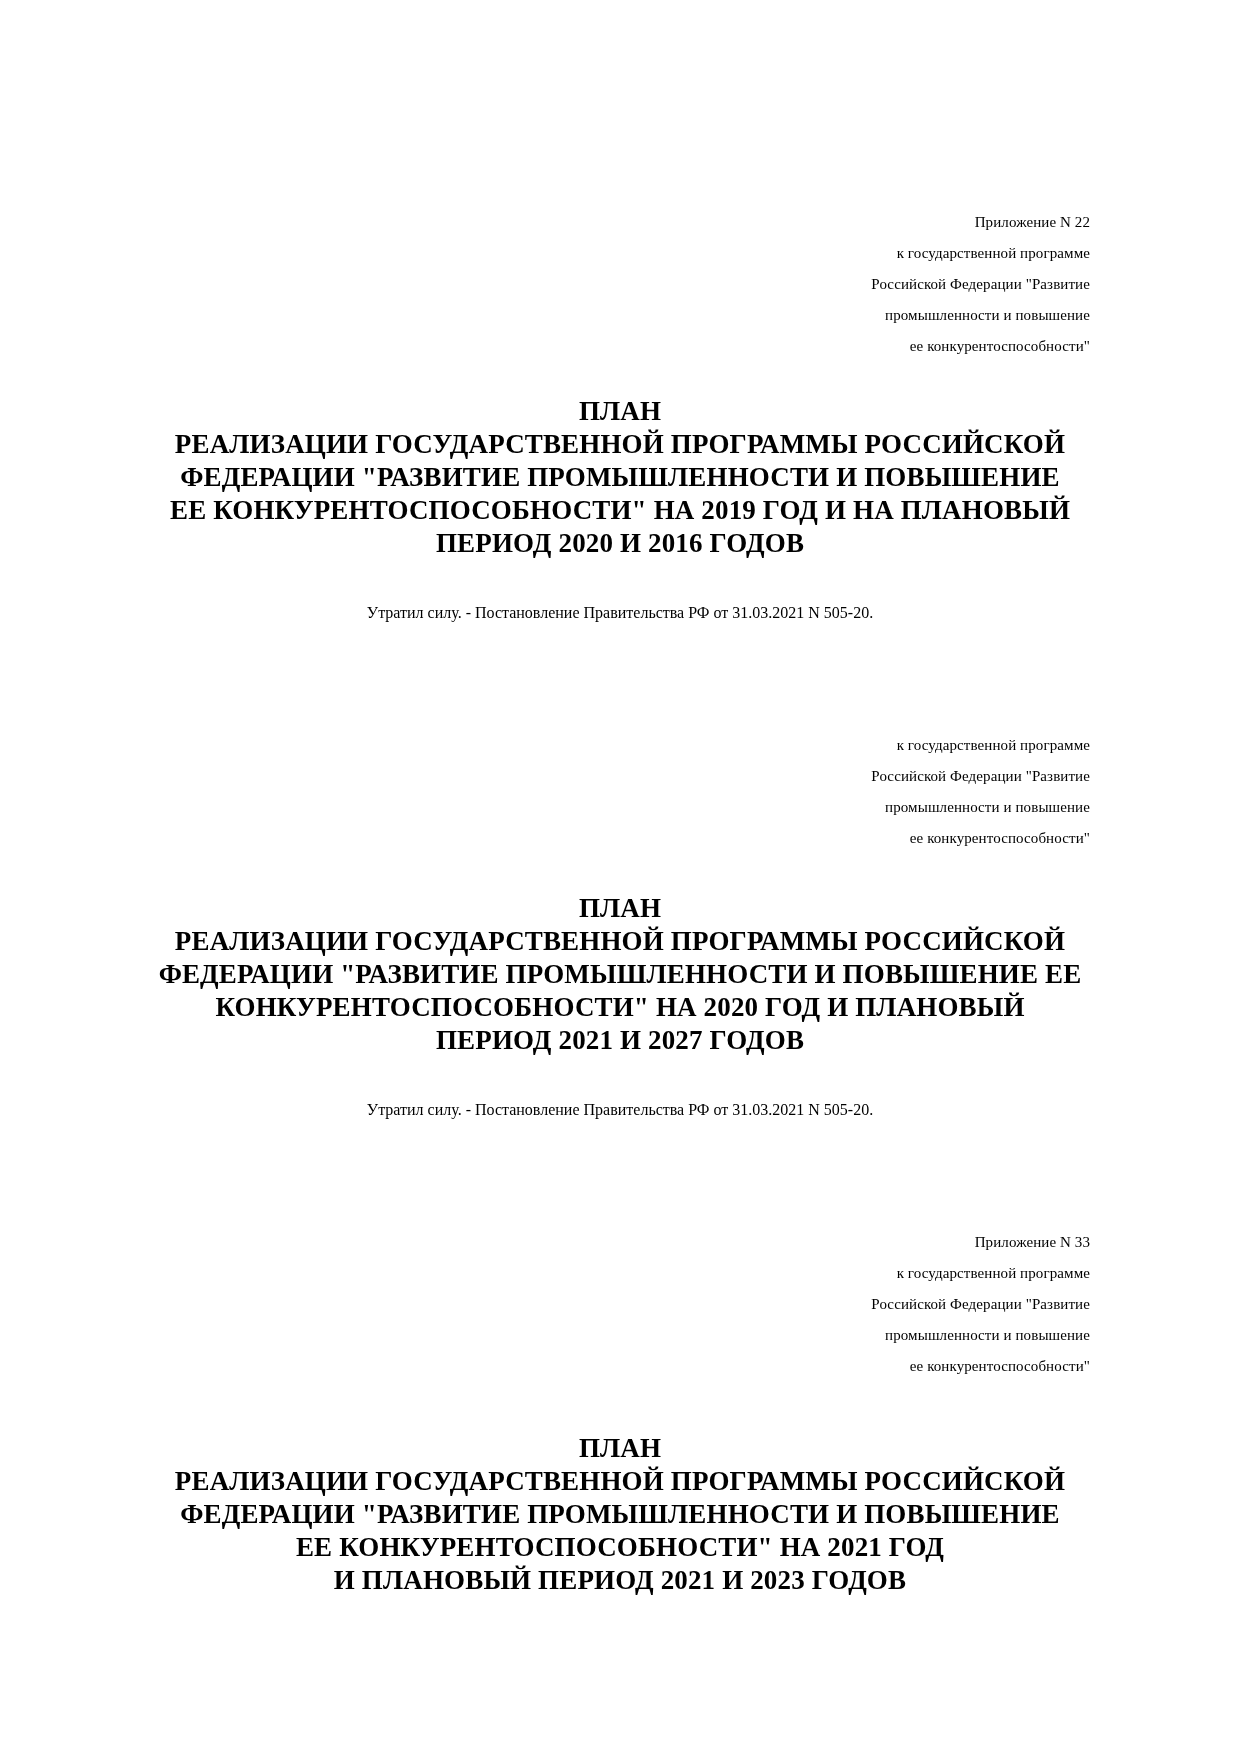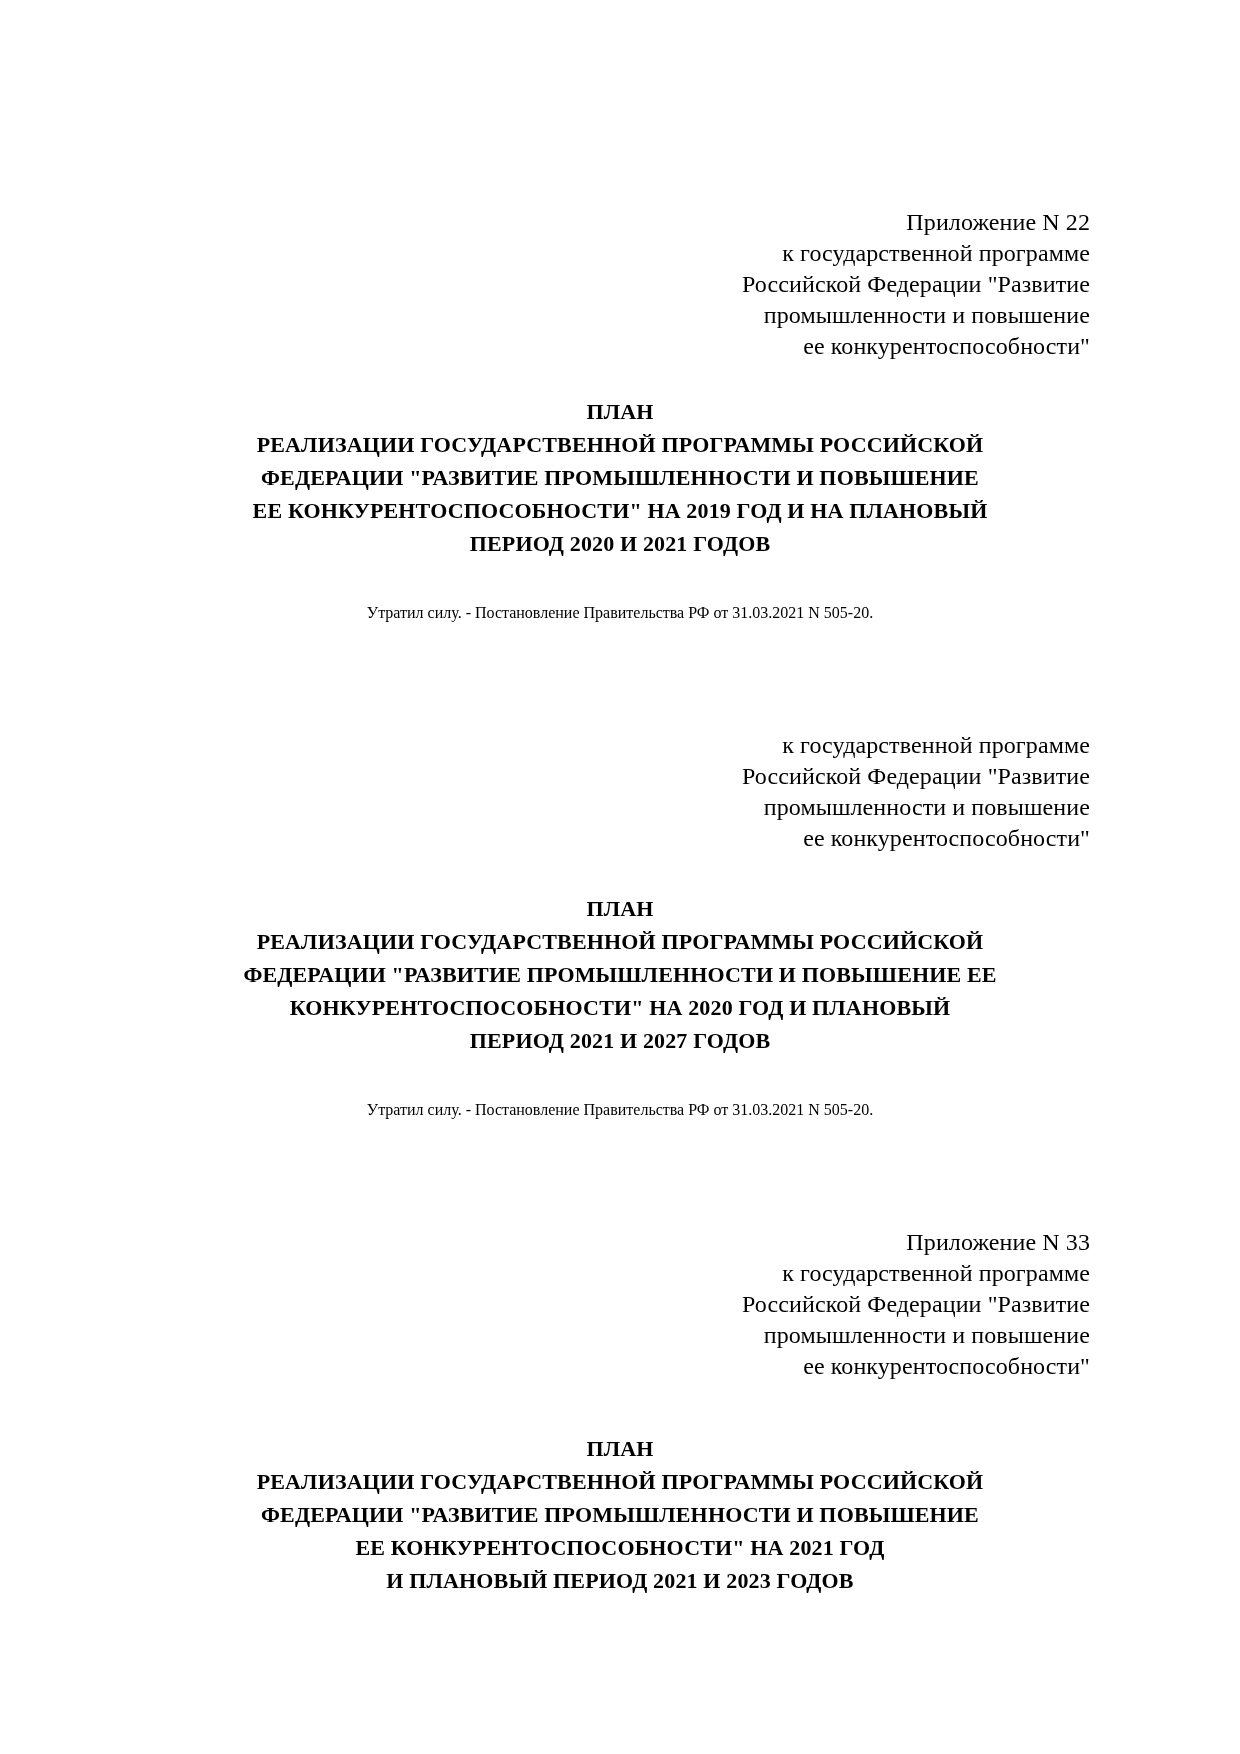--- a/index.html
+++ b/index.html
@@ -23,34 +23,34 @@
   }
 
   
   .section {
     width: 100%;
   }
 
   
   .ref-header {
     text-align: right;
-    font-size: 24px;
+    font-size: 15px;
     line-height: 31px;
     letter-spacing: 0.1px;
   }
   .ref-header .ref-line {
     display: block;
     white-space: pre;
   }
 
   
   .doc-title {
     text-align: center;
     font-weight: bold;
-    font-size: 22px;
+    font-size: 27px;
     line-height: 33px;
     letter-spacing: 0.15px;
   }
   .doc-title .title-line {
     display: block;
     white-space: pre;
   }
 
   
   .repeal-note {
@@ -85,21 +85,21 @@
       <span class="ref-line">Российской Федерации "Развитие</span>
       <span class="ref-line">промышленности и повышение</span>
       <span class="ref-line">ее конкурентоспособности"</span>
     </div>
 
     <h1 class="doc-title">
       <span class="title-line">ПЛАН</span>
       <span class="title-line">РЕАЛИЗАЦИИ ГОСУДАРСТВЕННОЙ ПРОГРАММЫ РОССИЙСКОЙ</span>
       <span class="title-line">ФЕДЕРАЦИИ "РАЗВИТИЕ ПРОМЫШЛЕННОСТИ И ПОВЫШЕНИЕ</span>
       <span class="title-line">ЕЕ КОНКУРЕНТОСПОСОБНОСТИ" НА 2019 ГОД И НА ПЛАНОВЫЙ</span>
-      <span class="title-line">ПЕРИОД 2020 И 2021 ГОДОВ</span>
+      <span class="title-line">ПЕРИОД 2020 И 2016 ГОДОВ</span>
     </h1>
 
     <p class="repeal-note">Утратил силу. - Постановление Правительства РФ от 31.03.2021 N 505-20.</p>
 
   </section>
 
   <section class="section sec-2">
 
     <div class="ref-header">
       <span class="ref-line">к государственной программе</span>

